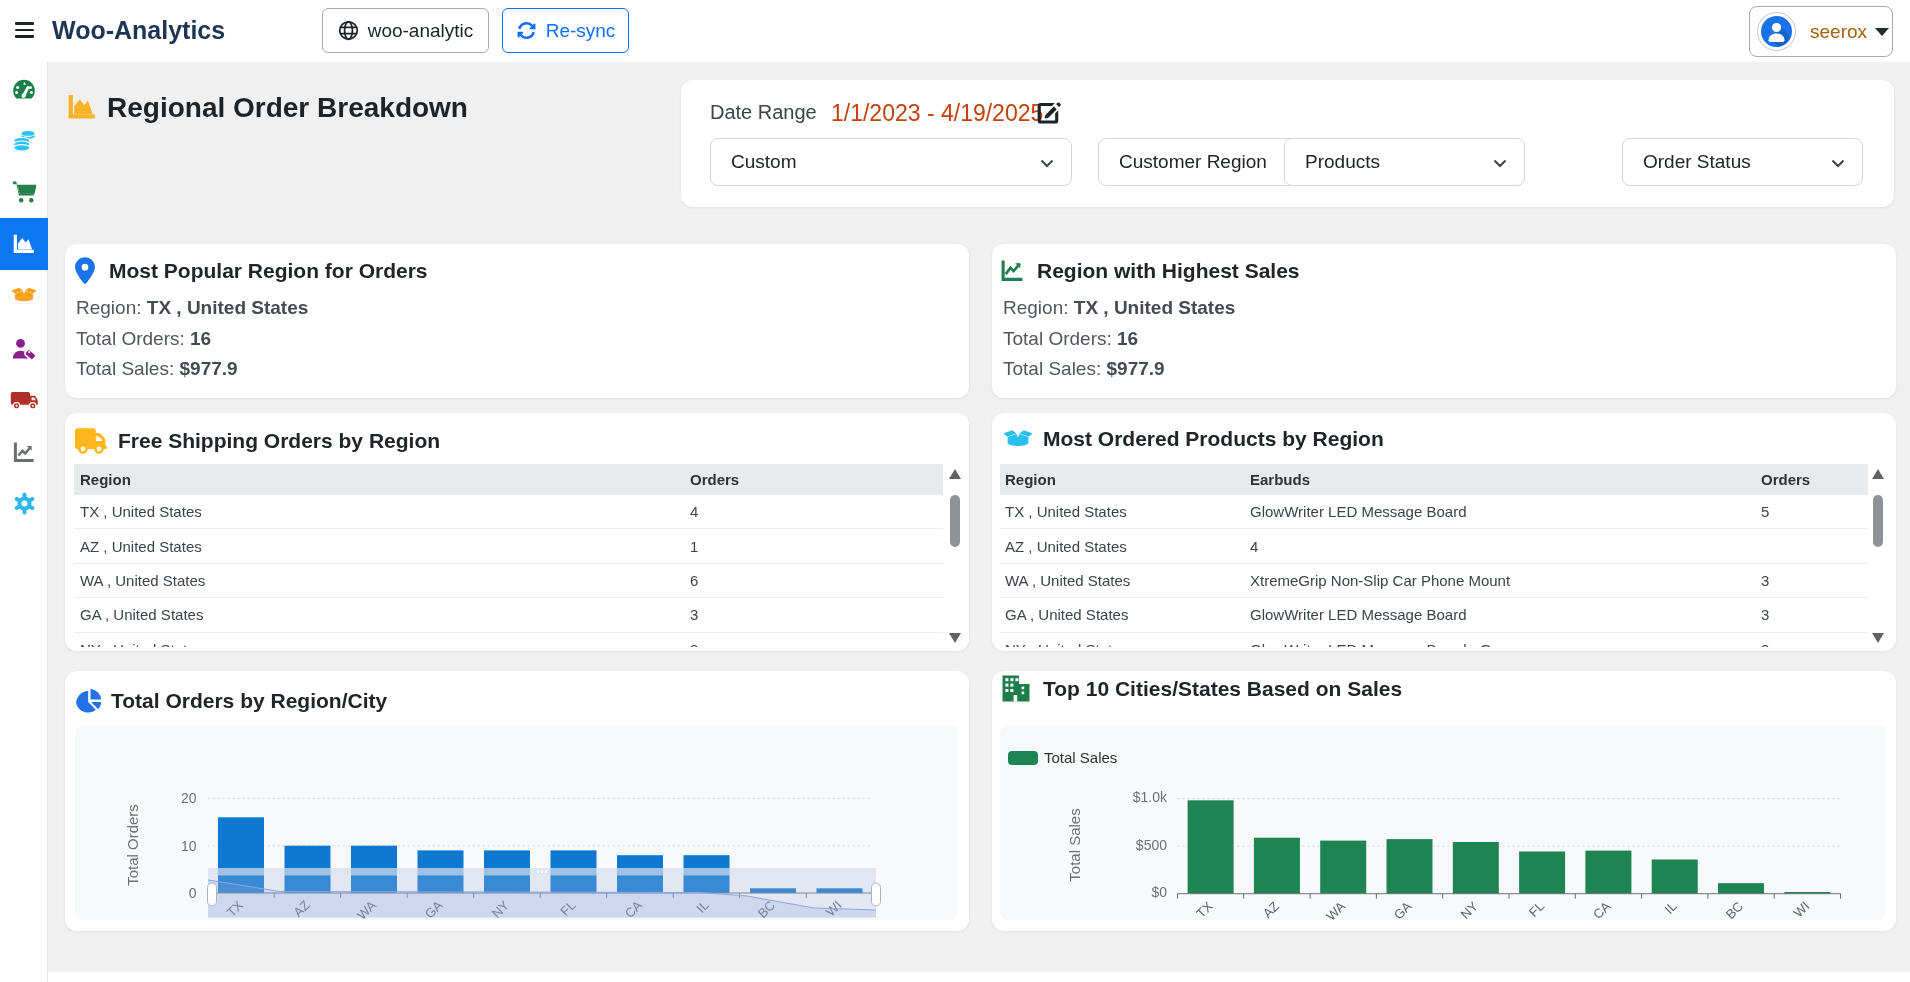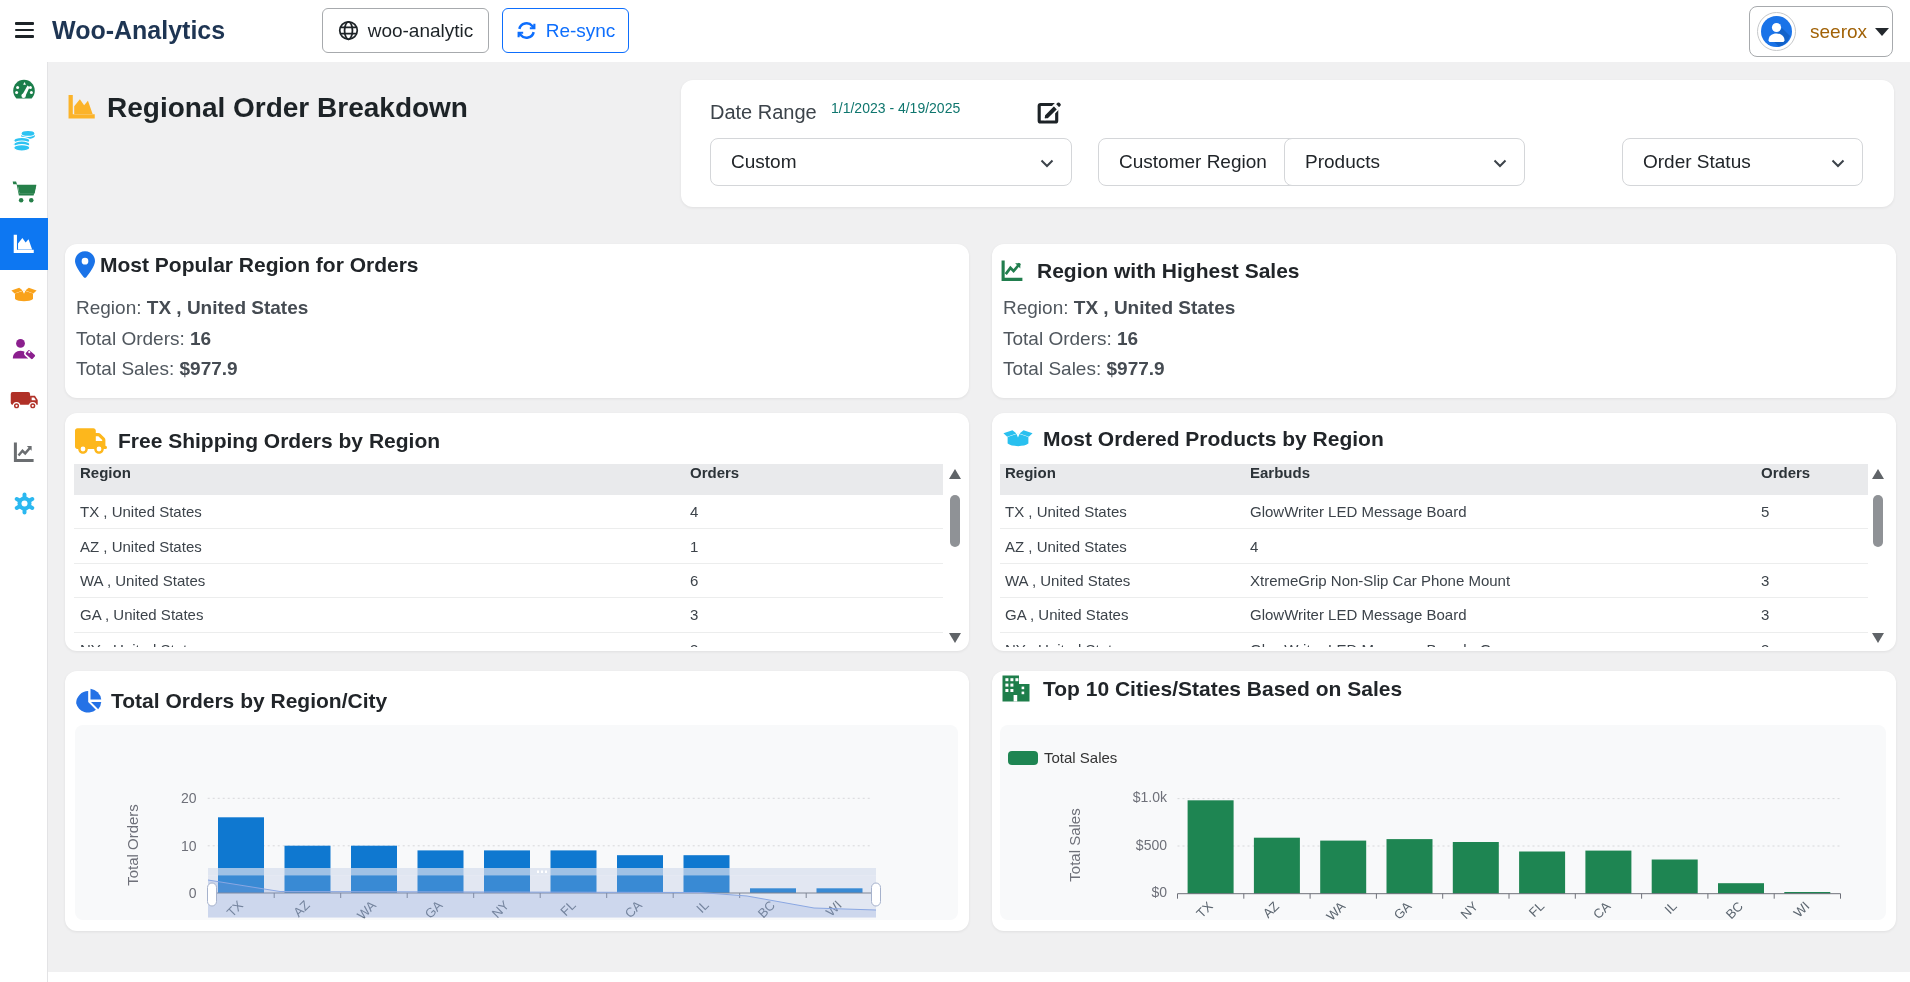--- a/index.html
+++ b/index.html
@@ -23,21 +23,21 @@
 .caret{width:0;height:0;border-left:7px solid transparent;border-right:7px solid transparent;border-top:8px solid #23282d;margin-left:8px}
 .h1row{position:absolute;left:65px;top:90px;display:flex;align-items:flex-end;gap:8px}
 .h1row .t{font-size:28px;font-weight:bold;color:#1d2327}
 .cardtitle{position:absolute;display:flex;align-items:center;gap:12px}
 .cardtitle .t{font-size:21px;font-weight:bold;color:#212529}
 .infoline{position:absolute;font-size:19px;color:#50575e}
 .infoline b{color:#454b52}
 .sel{position:absolute;height:48px;border:1px solid #d4d6d9;border-radius:8px;background:#fff;font-size:19px;color:#212529;display:flex;align-items:center;padding-left:20px}
 .sel svg{position:absolute;right:16px;top:16px}
 .tbl{position:absolute;overflow:hidden}
-.thead{display:flex;background:#e9eaec;height:31px;align-items:flex-start;font-weight:bold;font-size:15px;color:#2c3338}
+.thead{display:flex;background:#e9eaec;height:31px;align-items:center;font-weight:bold;font-size:15px;color:#2c3338}
 .trow{display:flex;height:34.4px;align-items:center;font-size:15px;color:#3c434a;border-bottom:1px solid #eceded;background:#fff}
 .sb{position:absolute;width:14px}
 .sb .tri-up{position:absolute;left:1px;width:0;height:0;border-left:6px solid transparent;border-right:6px solid transparent;border-bottom:10px solid #606468}
 .sb .tri-dn{position:absolute;left:1px;width:0;height:0;border-left:6px solid transparent;border-right:6px solid transparent;border-top:10px solid #606468}
 .sb .thumb{position:absolute;left:1.5px;width:10px;border-radius:5px;background:#8f9296}
 .chartbg{position:absolute;background:#f8f9fa;border-radius:8px}
 </style>
 </head>
 <body>
 <div class="content-bg"></div>
@@ -172,21 +172,21 @@
 <div class="h1row">
     <svg width="34" height="34" viewBox="0 0 24 24">
       <path d="M4 3.5v15.2h17" stroke="#fbb32a" stroke-width="3" fill="none"></path>
       <path d="M6.5 17 L6.5 11.5 L10.5 6.5 L13.5 10.7 L16.2 7.6 L19.5 17z" fill="#fbb32a"></path>
     </svg>
     <span class="t">Regional Order Breakdown</span>
   </div>
 
 <div class="card" style="left:681px;top:80px;width:1213px;height:127px"></div>
 <div class="abs" style="left:710px;top:101px;font-size:20px;color:#3c434a">Date Range</div>
-<div class="abs" style="left:831px;top:100px;font-size:14px;color:#0f766e">1/1/2023 - 4/19/2025</div>
+<div class="abs" style="left:831px;top:100px;font-size:23px;color:#c2410c">1/1/2023 - 4/19/2025</div>
 <div class="abs" style="left:1035px;top:98px"><svg width="28" height="28" viewBox="0 0 24 24">
       <rect x="3.6" y="5.6" width="15" height="15" rx="1.2" fill="none" stroke="#1d2327" stroke-width="2.7"></rect>
       <g stroke="#fff" stroke-width="1.5">
         <path d="M7.5 17.4 L8 14.4 L16.2 6.2 L19.7 9.7 L11.5 17.9 L8.4 18.3 z" fill="#1d2327"></path>
         <path d="M17.1 5.3 L18.8 3.6 a1.9 1.9 0 0 1 2.7 0 l0.8 0.8 a1.9 1.9 0 0 1 0 2.7 L20.6 8.8 z" fill="#1d2327"></path>
       </g>
     </svg></div>
 <div class="sel" style="left:710px;top:138px;width:362px">Custom<svg width="16" height="16" viewBox="0 0 16 16">
       <path d="M2.5 5.5 L8 11 L13.5 5.5" fill="none" stroke="#3c434a" stroke-width="2"></path>
     </svg></div>
@@ -195,21 +195,21 @@
     </svg></div>
 <div class="sel" style="left:1284px;top:138px;width:241px">Products<svg width="16" height="16" viewBox="0 0 16 16">
       <path d="M2.5 5.5 L8 11 L13.5 5.5" fill="none" stroke="#3c434a" stroke-width="2"></path>
     </svg></div>
 <div class="sel" style="left:1622px;top:138px;width:241px">Order Status<svg width="16" height="16" viewBox="0 0 16 16">
       <path d="M2.5 5.5 L8 11 L13.5 5.5" fill="none" stroke="#3c434a" stroke-width="2"></path>
     </svg></div>
 
 <div class="card" style="left:65px;top:244px;width:904px;height:154px"></div>
 <div class="card" style="left:992px;top:244px;width:904px;height:154px"></div>
-<div class="cardtitle" style="left:75px;top:251px;gap:5px">
+<div class="cardtitle" style="left:75px;top:257px;gap:14px">
     <svg width="20" height="27" viewBox="0 0 384 512">
       <path fill="#1a73e8" d="M215.7 499.2C267 435 384 279.4 384 192 384 86 298 0 192 0S0 86 0 192c0 87.4 117 243 168.3 307.2 12.3 15.3 35.1 15.3 47.4 0zM192 128a64 64 0 1 1 0 128 64 64 0 1 1 0-128z"></path>
     </svg>
     <span class="t">Most Popular Region for Orders</span>
   </div>
 <div class="infoline" style="left:76px;top:297px">Region: <b>TX , United States</b></div>
 <div class="infoline" style="left:76px;top:328px">Total Orders: <b>16</b></div>
 <div class="infoline" style="left:76px;top:358px">Total Sales: <b>$977.9</b></div>
 <div class="cardtitle" style="left:1000px;top:258px">
     <svg width="25" height="25" viewBox="0 0 24 24">

